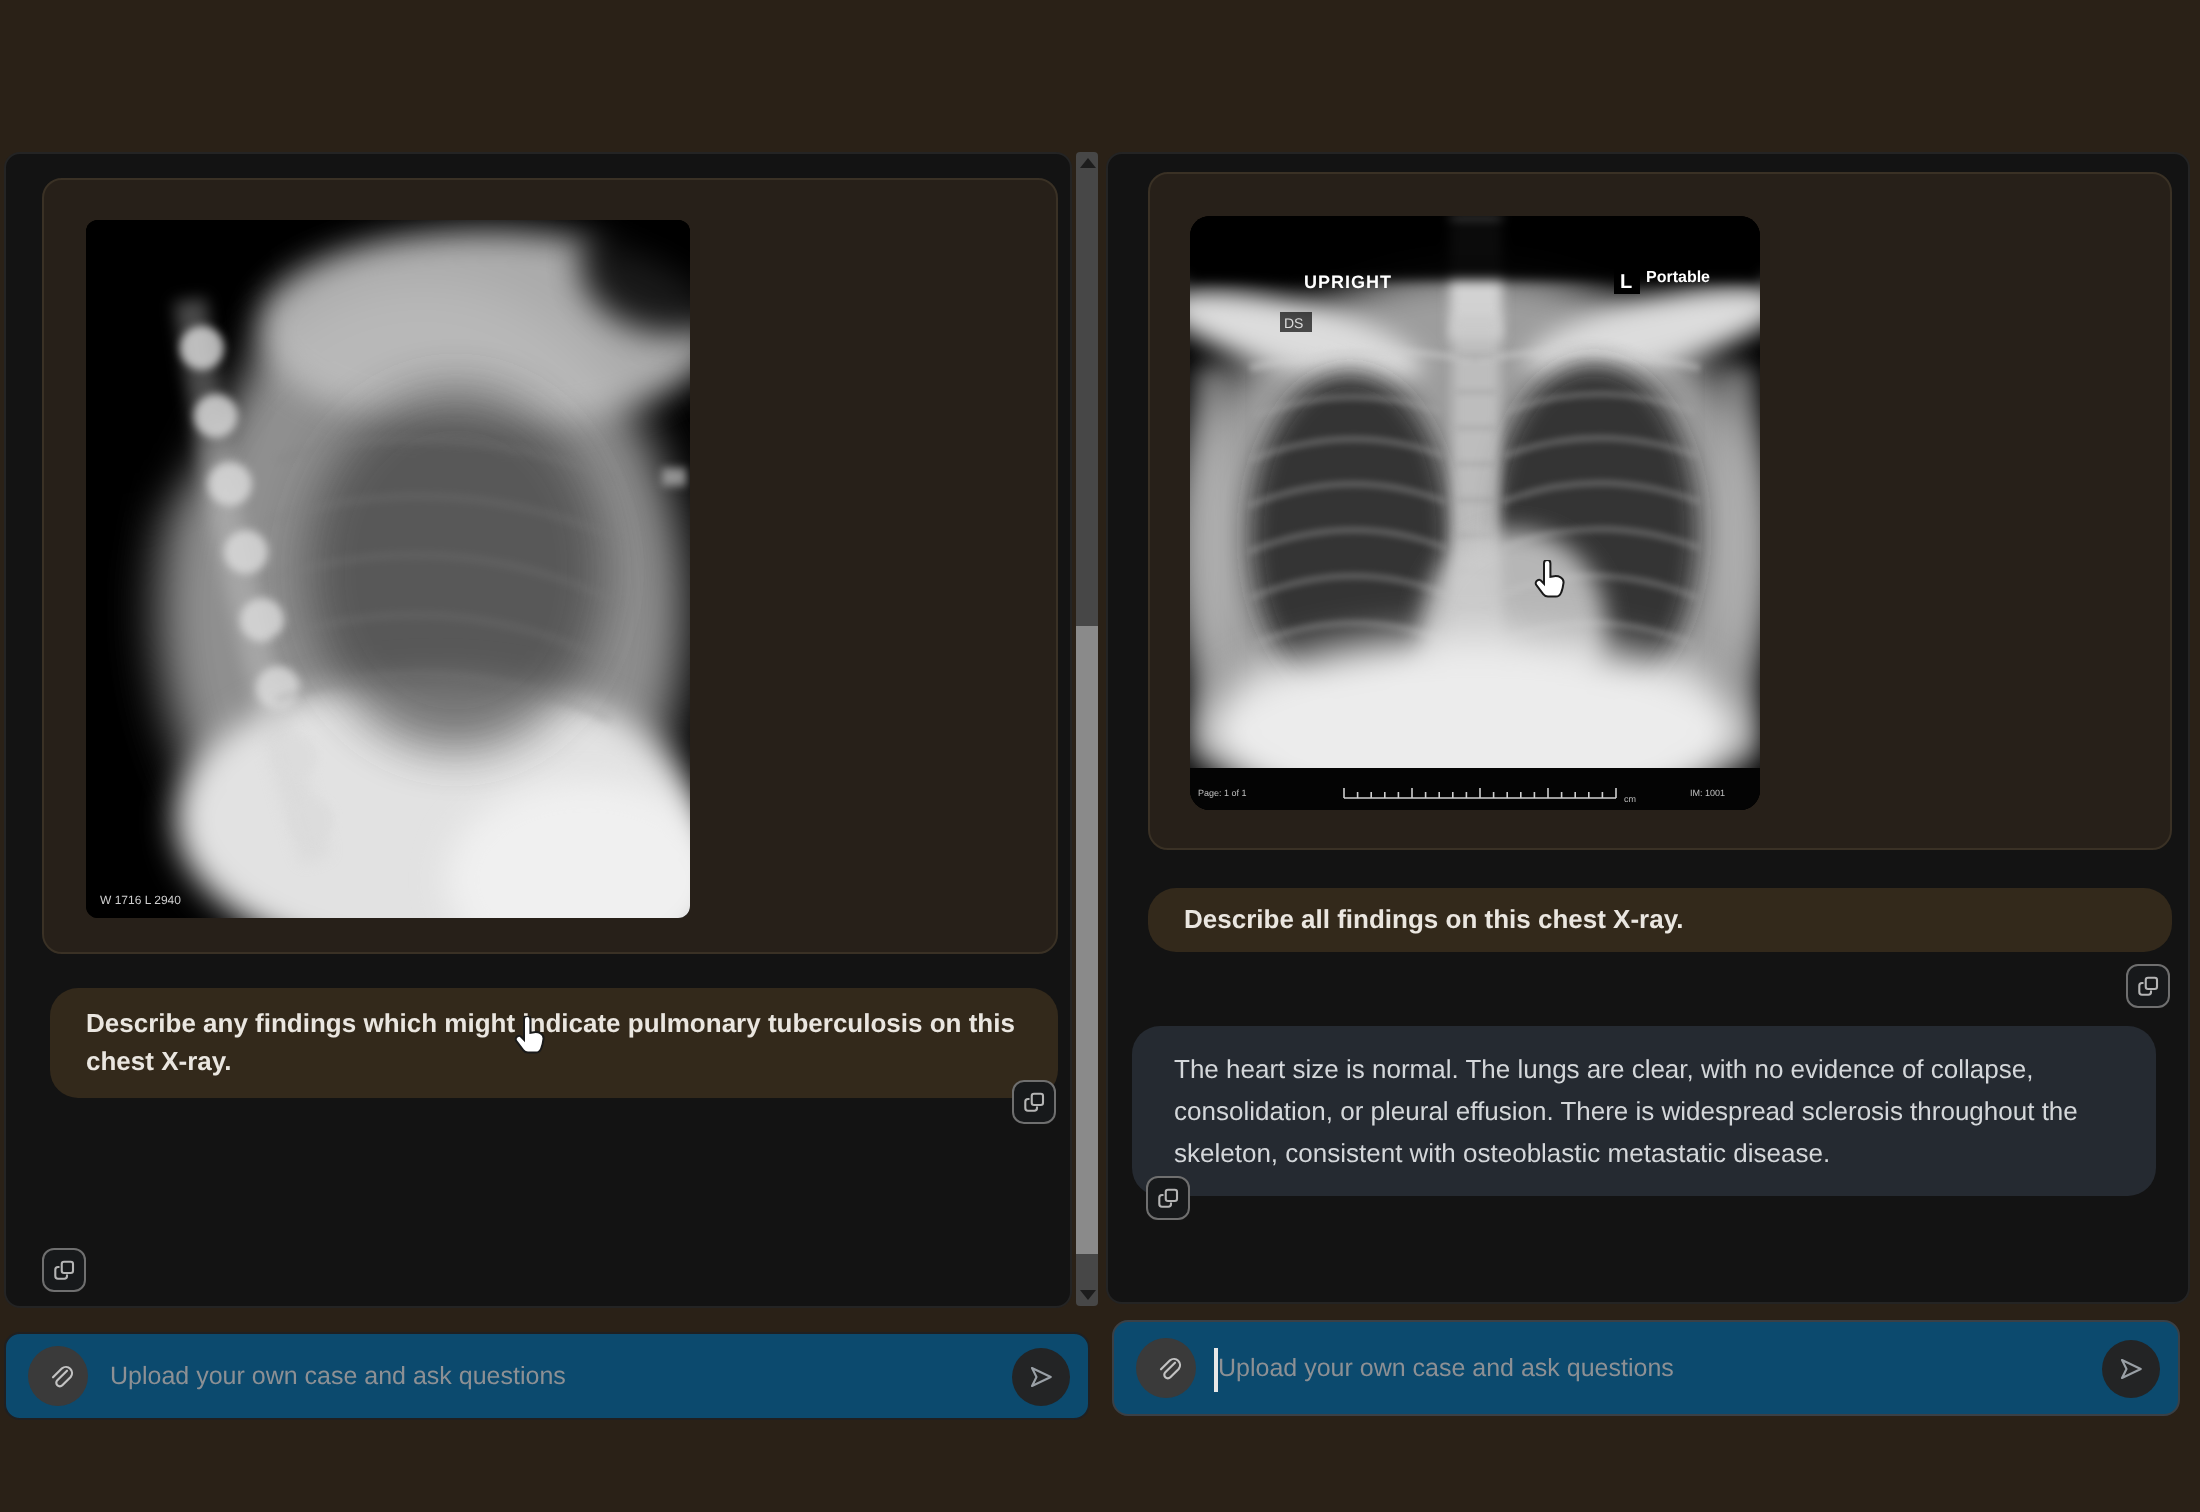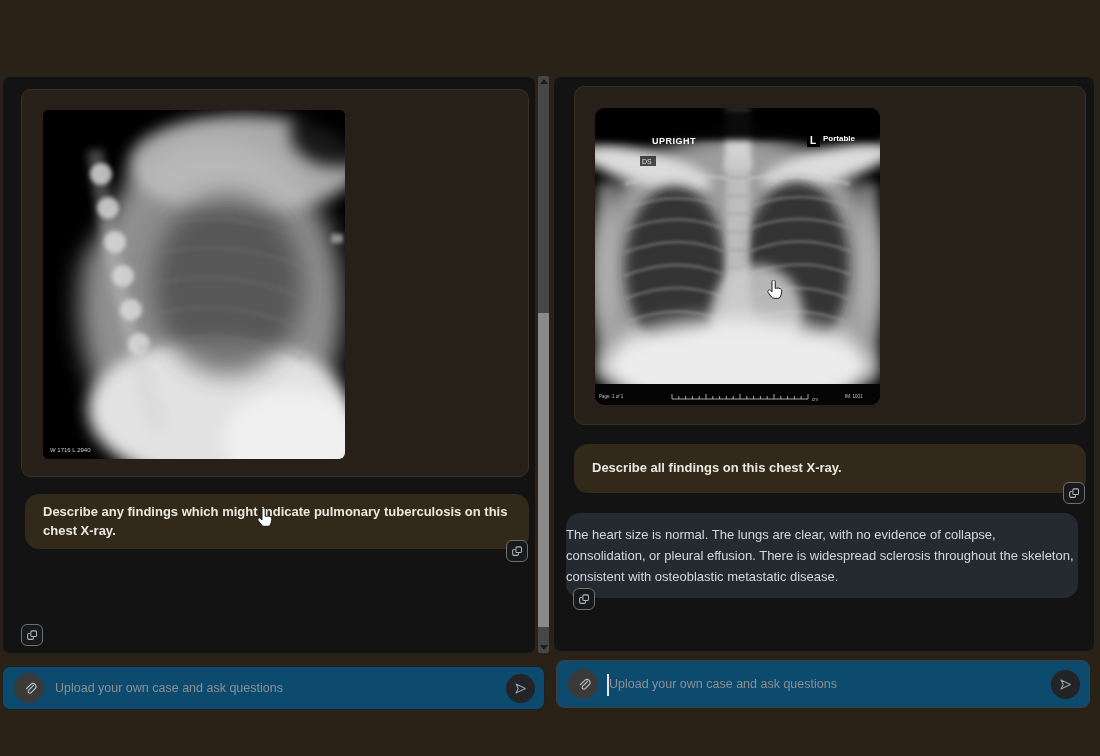--- a/index.html
+++ b/index.html
@@ -15,22 +15,22 @@
   .xray{position:absolute;background:#000;overflow:hidden;}
   .xray-l{left:21px;top:20px;width:302px;height:349px;border-radius:6px;}
   .xray-r{left:20px;top:21px;width:285px;height:297px;border-radius:10px;}
   .xray svg{display:block;}
 
   .bubble-q{position:absolute;background:#33291b;border-radius:14px;display:flex;align-items:center;
             box-sizing:border-box;padding:0 18px;}
   .bubble-a{position:absolute;background:#252a31;border-radius:14px;box-sizing:border-box;}
   .q-l{left:22px;top:417px;width:504px;height:55px;}
   .a-l{left:11px;top:490px;width:501px;height:77px;padding:10px 16px;}
-  .q-r{left:20px;top:367px;width:512px;height:49px;}
-  .a-r{left:12px;top:436px;width:512px;height:85px;padding:11px 0;}
+  .q-r{left:20px;top:367px;width:512px;height:32px;}
+  .a-r{left:12px;top:436px;width:512px;height:85px;padding:11px 21px;}
   .q-text{font-size:13px;font-weight:600;color:#eae6e0;line-height:1.45;}
   .a-text{font-size:13px;font-weight:500;color:#d4d7da;line-height:1.72;display:block;}
   .a-r .a-text{line-height:1.62;}
 
   .copy-btn{position:absolute;width:22px;height:22px;background:#17191b;border:1px solid #6f6f6f;
             border-radius:6px;display:flex;align-items:center;justify-content:center;box-sizing:border-box;z-index:5;}
   .cp-ql{left:503px;top:463px;}
   .cp-al{left:18px;top:547px;}
   .cp-qr{left:509px;top:405px;}
   .cp-ar{left:19px;top:511px;}

